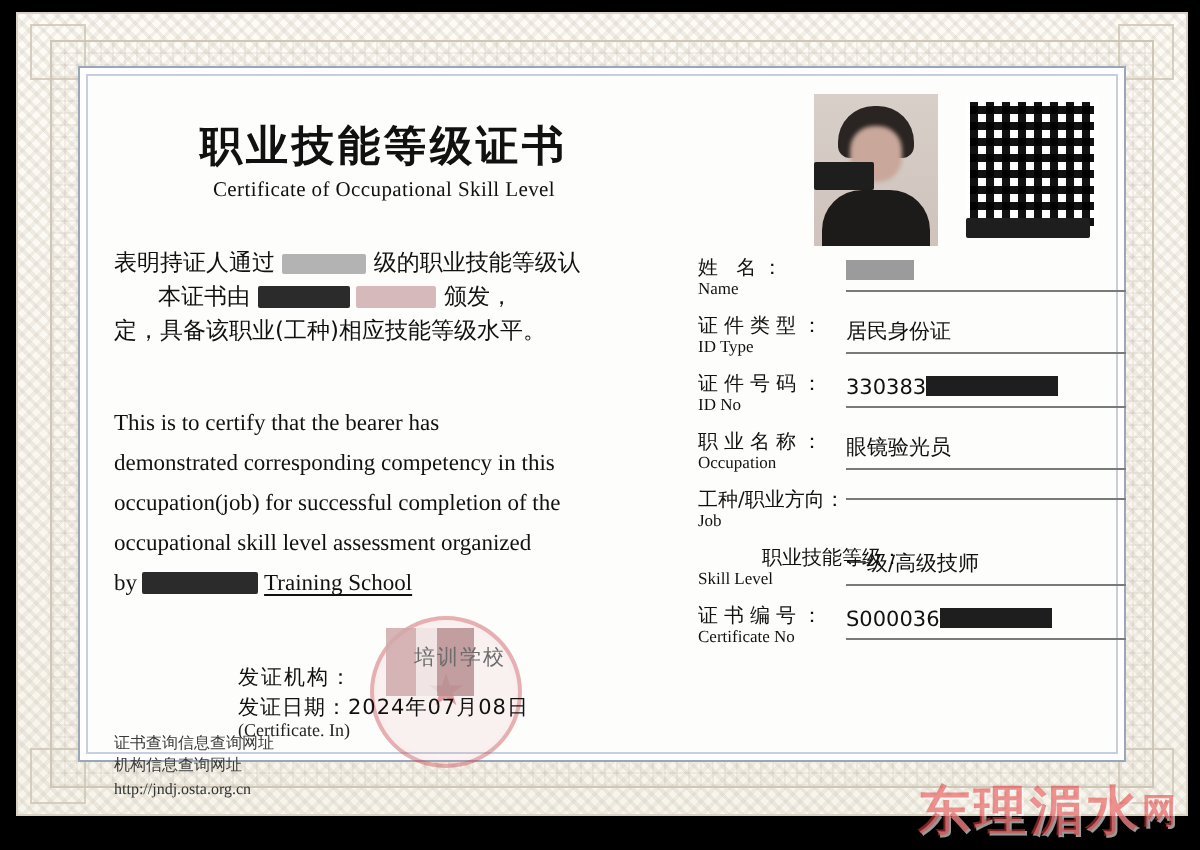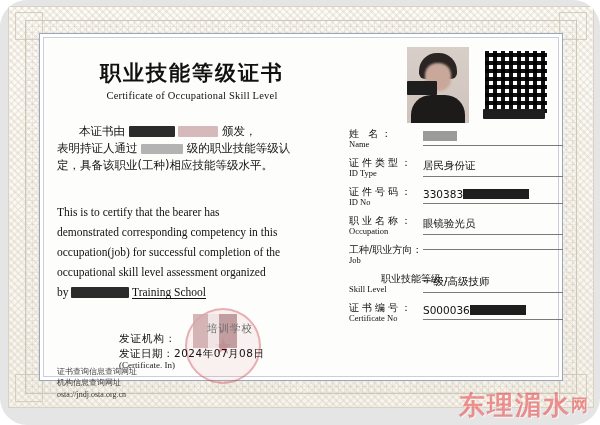--- a/index.html
+++ b/index.html
@@ -5,23 +5,22 @@
   html, body {
     margin: 0;
     padding: 0;
     background: #ffffff;
   }
   #page {
     position: relative;
     width: 600px;
     height: 425px;
     overflow: hidden;
-    background: #e5e5e5;
+    background: #000000;
     font-family: "Liberation Sans", sans-serif;
-    border-radius: 27px;
   }
 
   
   .paper {
     position: absolute;
     left: 8px;
     top: 6px;
     width: 584px;
     height: 400px;
     background:
@@ -345,30 +344,30 @@
     <div class="inner-frame"></div>
 
     <div class="content">
 
       <div class="left-col">
 
         <div class="title-cn">职业技能等级证书</div>
         <div class="title-en">Certificate of Occupational Skill Level</div>
 
         <div class="para-cn">
+          <div class="line">
+            <span>表明持证人通过</span>
+            <span class="redbox" style="width:42px;height:10px;"></span>
+            <span>级的职业技能等级认</span>
+          </div>
           <div class="line indent">
             <span>本证书由</span>
             <span class="redbox dark" style="width:46px;height:11px;"></span>
             <span class="redbox pink" style="width:40px;height:11px;"></span>
             <span>颁发，</span>
-          </div>
-          <div class="line">
-            <span>表明持证人通过</span>
-            <span class="redbox" style="width:42px;height:10px;"></span>
-            <span>级的职业技能等级认</span>
           </div>
           <div class="line">定，具备该职业(工种)相应技能等级水平。</div>
         </div>
 
         <div class="para-en">
           <span class="ln">This is to certify that the bearer has</span>
           <span class="ln">demonstrated corresponding competency in this</span>
           <span class="ln">occupation(job) for successful completion of the</span>
           <span class="ln">occupational skill level assessment organized</span>
           <span class="ln">
@@ -389,21 +388,21 @@
           <div class="date-en">(Certificate. In)</div>
         </div>
 
         <div class="footnotes">
           <div>
             <span>证书查询信息查询网址</span>
           </div>
           <div>
             <span>机构信息查询网址</span>
           </div>
-          <div class="footnote-en">osta://jndj.osta.org.cn</div>
+          <div class="footnote-en">http://jndj.osta.org.cn</div>
         </div>
       </div>
 
       <div class="right-col">
 
         <div class="photo-row">
           <div class="photo">
             <div class="hair"></div>
             <div class="face"></div>
             <div class="body"></div>

